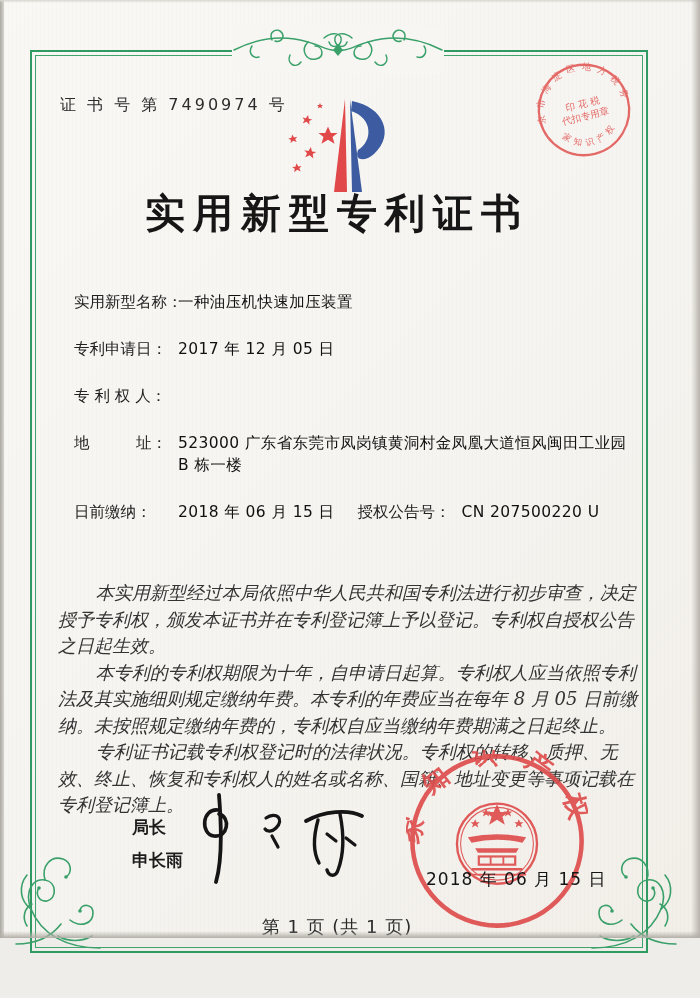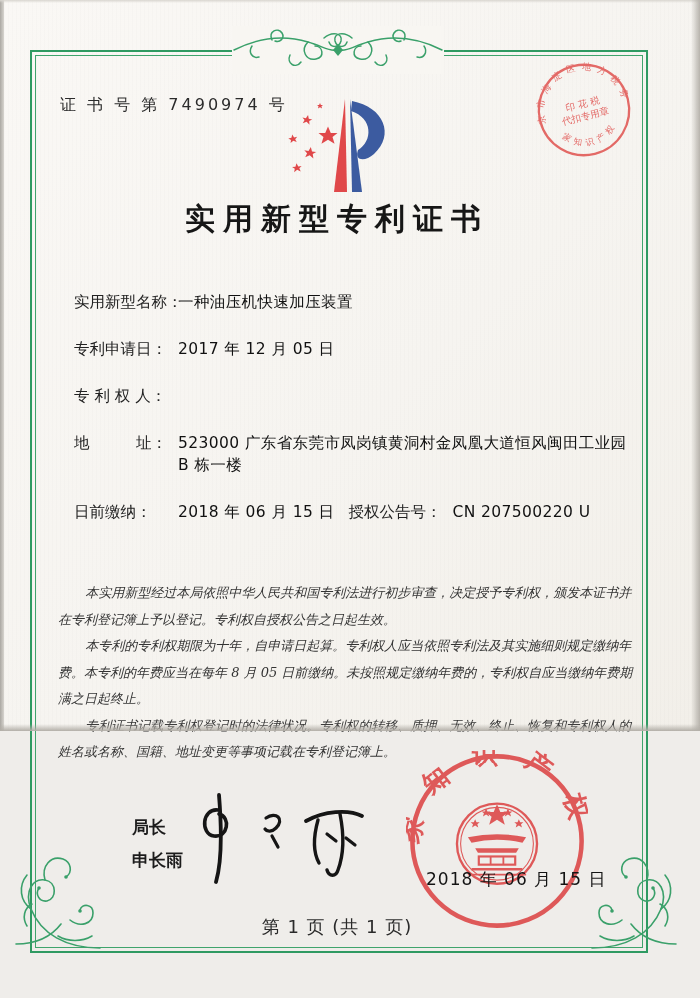--- a/index.html
+++ b/index.html
@@ -1,18 +1,18 @@
 <!DOCTYPE html>
 <html><head>
 <meta charset="utf-8">
 <style>
   html,body{margin:0;padding:0;}
   body{width:700px;height:998px;overflow:hidden;background:#efedea;
        font-family:"DejaVu Sans",sans-serif;color:#1f1f1f;}
-  .page{position:absolute;left:0;top:0;width:700px;height:731px;
+  .page{position:absolute;left:0;top:0;width:700px;height:938px;
         background:
           repeating-linear-gradient(90deg, rgba(0,0,0,0.012) 0 1px, rgba(0,0,0,0) 1px 4px),
           linear-gradient(135deg,#faf8f5 0%,#f6f4f0 55%,#f2efe9 100%);}
   
   .edge{position:absolute;pointer-events:none;}
   .edge-left{left:0;top:0;width:4px;height:100%;background:linear-gradient(to right,#98958f,#cfccc6);opacity:.8;}
   .edge-top{left:0;top:0;width:100%;height:3px;background:linear-gradient(to bottom,#d9d6d0,rgba(255,255,255,0));}
   .edge-right{right:0;top:0;width:9px;height:100%;background:linear-gradient(to left,#b7b3ac,rgba(255,255,255,0));}
   .edge-bottom{left:0;bottom:0;width:100%;height:7px;background:linear-gradient(to top,#b3afa8,rgba(255,255,255,0));}
 
@@ -24,36 +24,36 @@
   .ornament-top{position:absolute;left:232px;top:26px;width:212px;height:48px;
                 background:#f8f6f2;display:flex;align-items:center;justify-content:center;}
   .corner{position:absolute;width:96px;height:106px;}
   .corner.bl{left:10px;top:848px;}
   .corner.br{left:586px;top:848px;transform:scaleX(-1);}
 
   .cert-no{position:absolute;left:60px;top:95px;font-size:16px;letter-spacing:3px;color:#2b2b2b;}
   .logo{position:absolute;left:276px;top:96px;width:130px;height:100px;}
   .tax-seal{position:absolute;left:536px;top:62px;width:96px;height:96px;
             transform:rotate(-14deg);opacity:.85;}
-  .doc-title{position:absolute;left:30px;top:199px;width:614px;text-align:center;
-             font-family:"DejaVu Serif",serif;font-size:30px;font-weight:bold;
+  .doc-title{position:absolute;left:30px;top:186px;width:614px;text-align:center;
+             font-family:"DejaVu Serif",serif;font-size:40px;font-weight:bold;
              letter-spacing:8px;color:#161616;}
 
   .fields{position:absolute;left:74px;top:291px;width:566px;font-size:15.5px;}
   .frow{display:flex;margin-bottom:25px;line-height:22px;}
   .flabel{display:inline-block;width:104px;white-space:pre;flex:none;color:#222;}
   .fvalue{display:inline-block;width:470px;color:#111;letter-spacing:.4px;}
   .frow.last{margin-bottom:0;}
   .fgroup{display:flex;}
   .fgroup .fvalue{width:auto;}
-  .fgroup.right{margin-left:14px;}
+  .fgroup.right{margin-left:23px;}
 
   .paras{position:absolute;left:58px;top:580px;width:586px;
          font-family:"DejaVu Serif",serif;font-style:italic;
-         font-size:13px;line-height:26.5px;color:#333;}
+         font-size:18px;line-height:26.5px;color:#333;}
   .paras p{margin:0;text-indent:2.1em;}
 
   .signatory{position:absolute;left:84px;top:811px;font-size:17px;font-weight:600;
              line-height:33px;color:#1c1c1c;margin-left:48px;}
   .signature{position:absolute;left:188px;top:790px;width:186px;height:94px;}
 
   .office-seal{position:absolute;left:406px;top:750px;width:182px;height:182px;opacity:.9;}
   .seal-date{position:absolute;left:426px;top:868px;font-size:17px;letter-spacing:1px;
              color:#141414;white-space:pre;}
 

